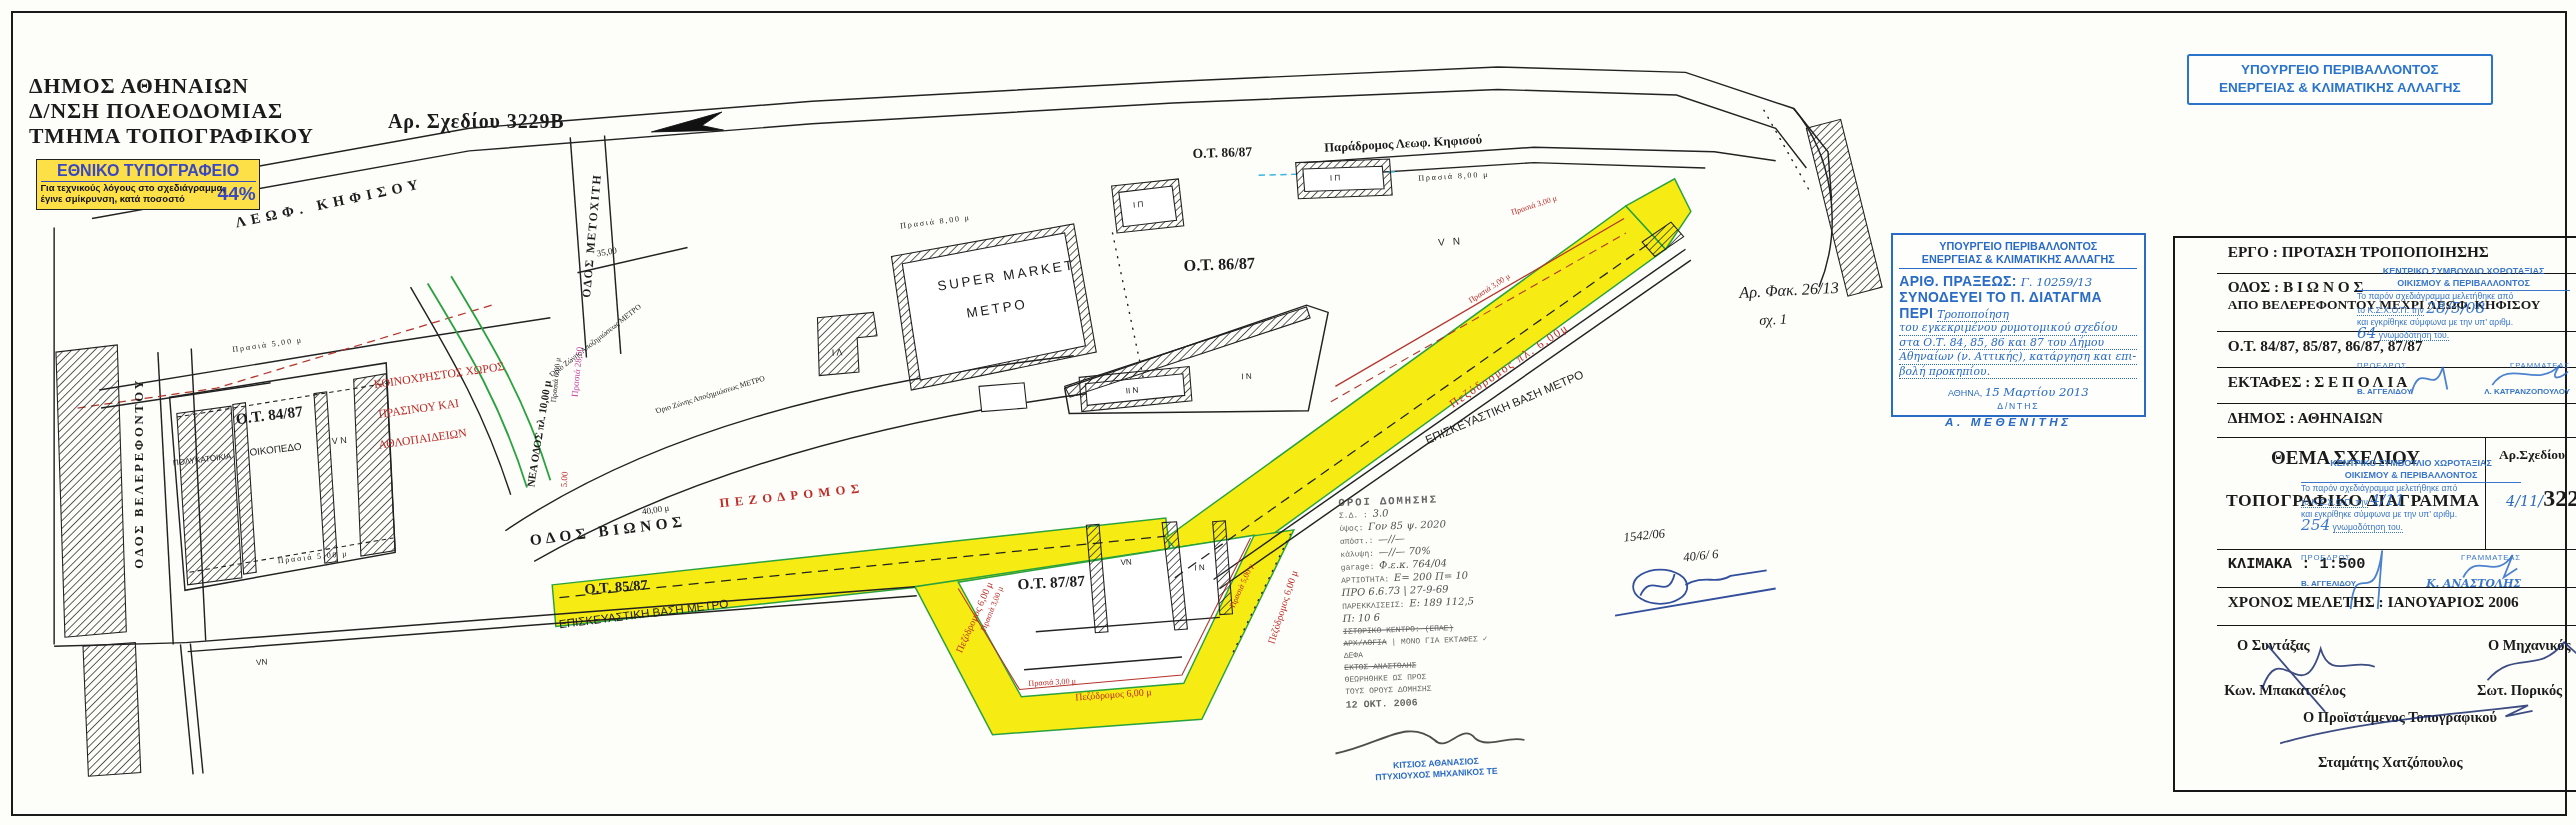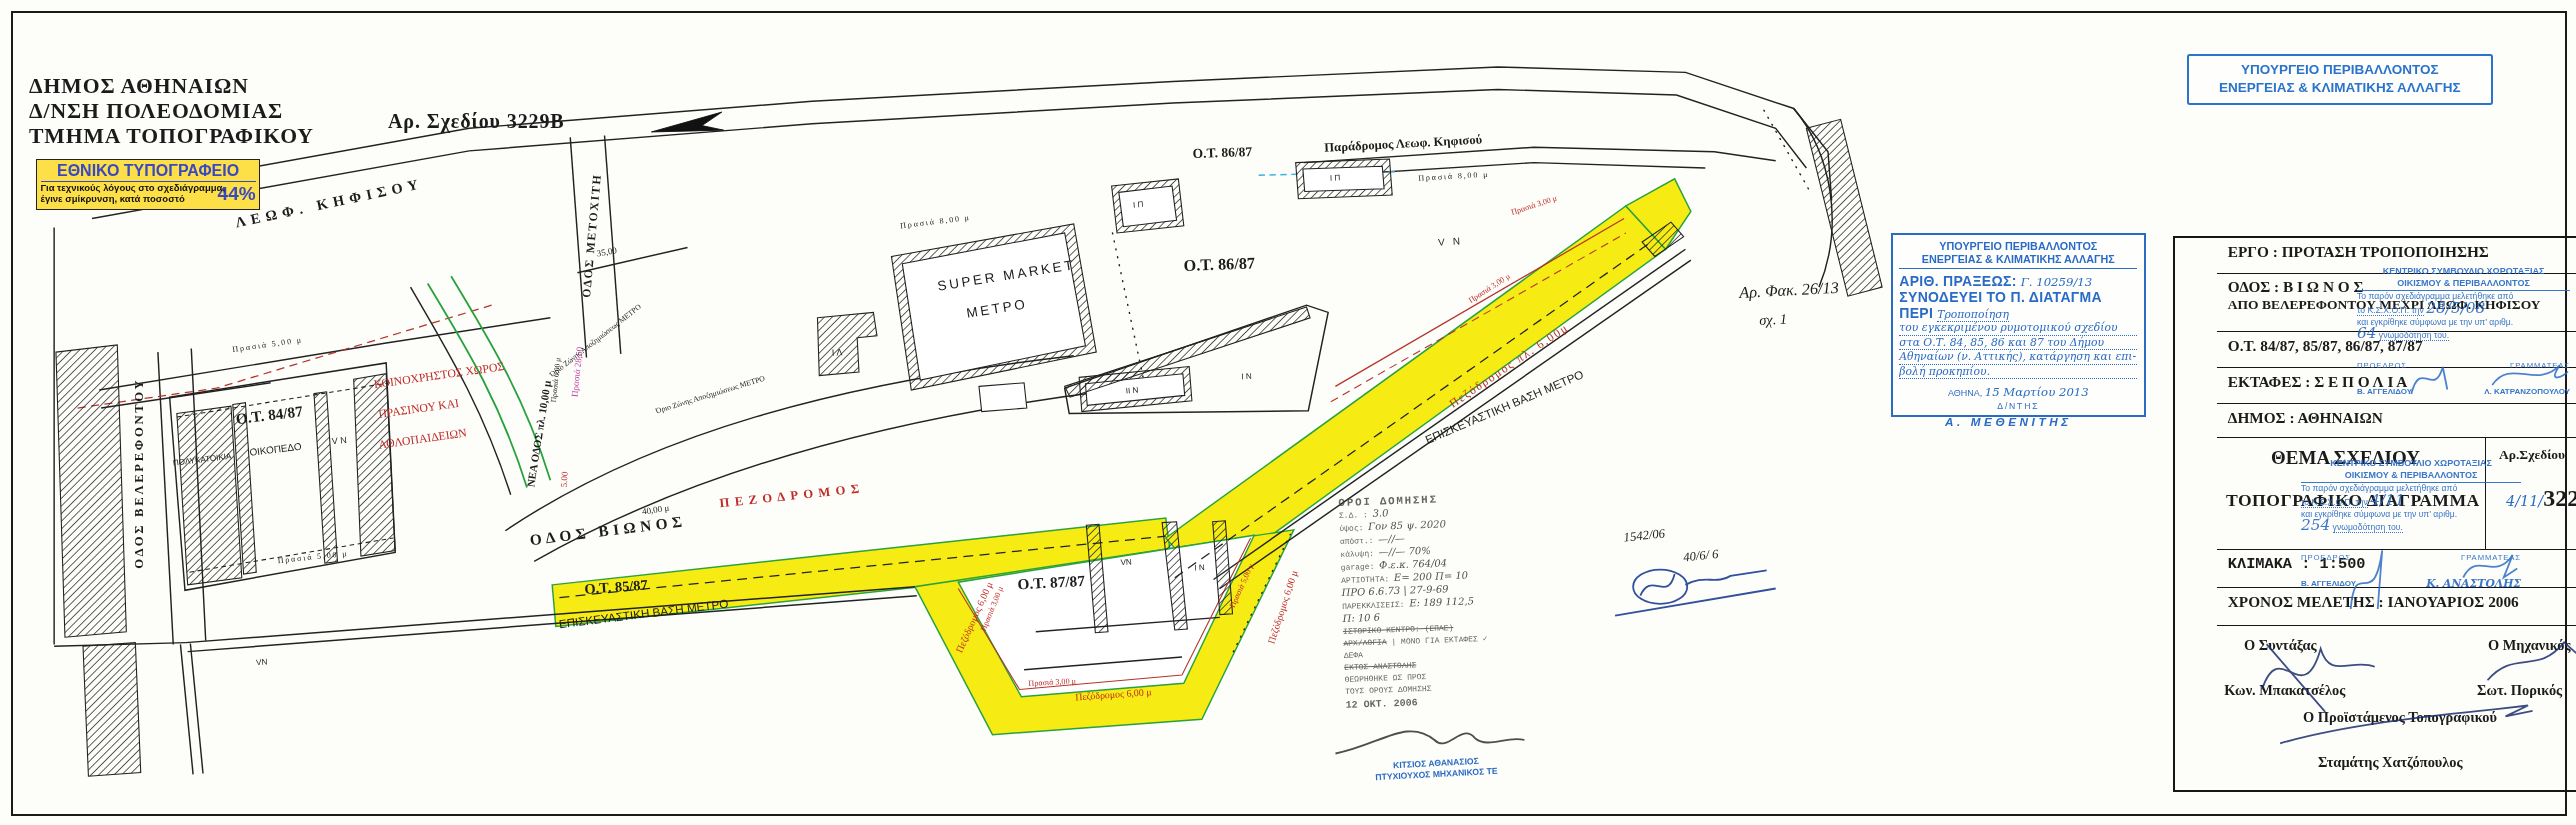--- a/index.html
+++ b/index.html
@@ -280,21 +280,21 @@
     <div class="row r6">
       <div class="div6"></div>
       <div class="thema-l">ΘΕΜΑ ΣΧΕΔΙΟΥ</div>
       <div class="ars-l">Αρ.Σχεδίου</div>
       <div class="thema-v">ΤΟΠΟΓΡΑΦΙΚΟ ΔΙΑΓΡΑΜΜΑ</div>
       <div class="ars-v"><span class="hand" style="color:#2a6bc5;font-size:14.4px;font-weight:normal">4/11/</span><span>3229Β</span></div>
     </div>
     <div class="row r7">ΚΛΙΜΑΚΑ : 1:500</div>
     <div class="row r8">ΧΡΟΝΟΣ ΜΕΛΕΤΗΣ : ΙΑΝΟΥΑΡΙΟΣ  2006</div>
     <div class="row r9">
-      <div class="sig" style="left:27px;top:10.8px">Ο Συντάξας</div>
+      <div class="sig" style="left:20px;top:10.8px">Ο Συντάξας</div>
       <div class="sig" style="left:271px;top:10.8px">Ο Μηχανικός</div>
       <div class="sig" style="left:7.2px;top:56px">Κων. Μπακατσέλος</div>
       <div class="sig" style="left:260px;top:56px">Σωτ. Πορικός</div>
       <div class="sig" style="left:86px;top:83px">Ο Προϊστάμενος Τοπογραφικού</div>
       <div class="sig" style="left:101px;top:128px">Σταμάτης Χατζόπουλος</div>
       <svg width="394" height="159" style="position:absolute;left:0;top:0" viewBox="0 0 437 176">
         <g fill="none" stroke="#1c2f6e" stroke-width="2" opacity=".85">
           <path d="M50,70 C70,10 95,95 115,25 C125,60 150,35 175,45"></path>
           <path d="M55,20 L120,95"></path>
           <path d="M300,60 C330,25 355,55 385,18 L410,40"></path>

